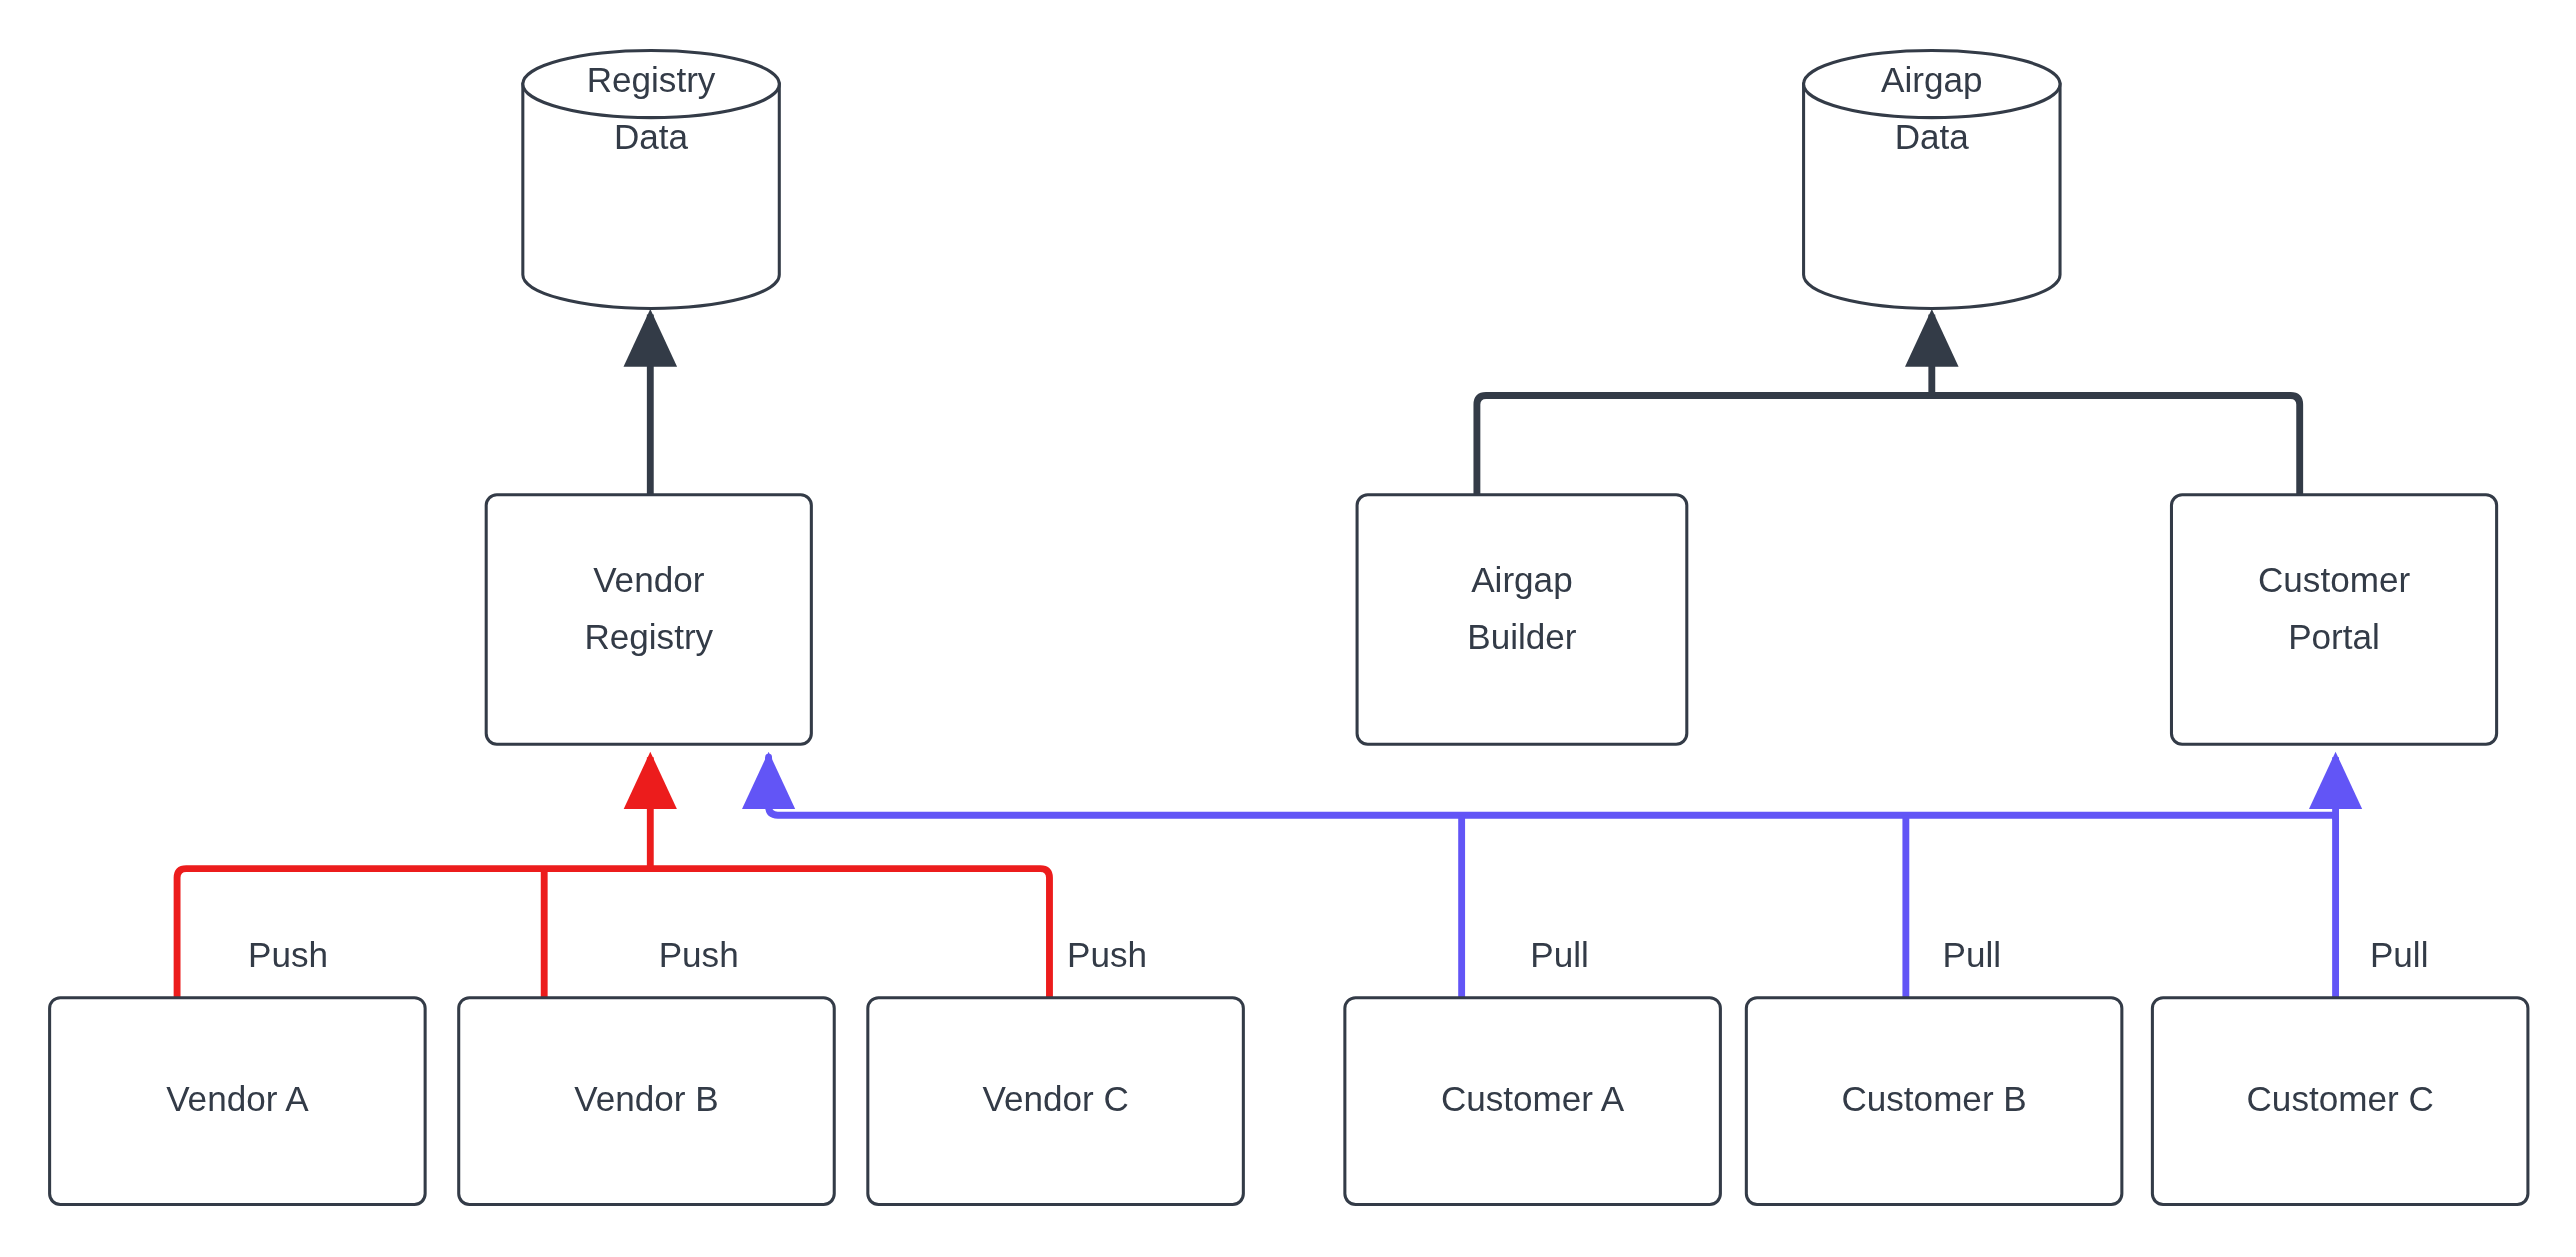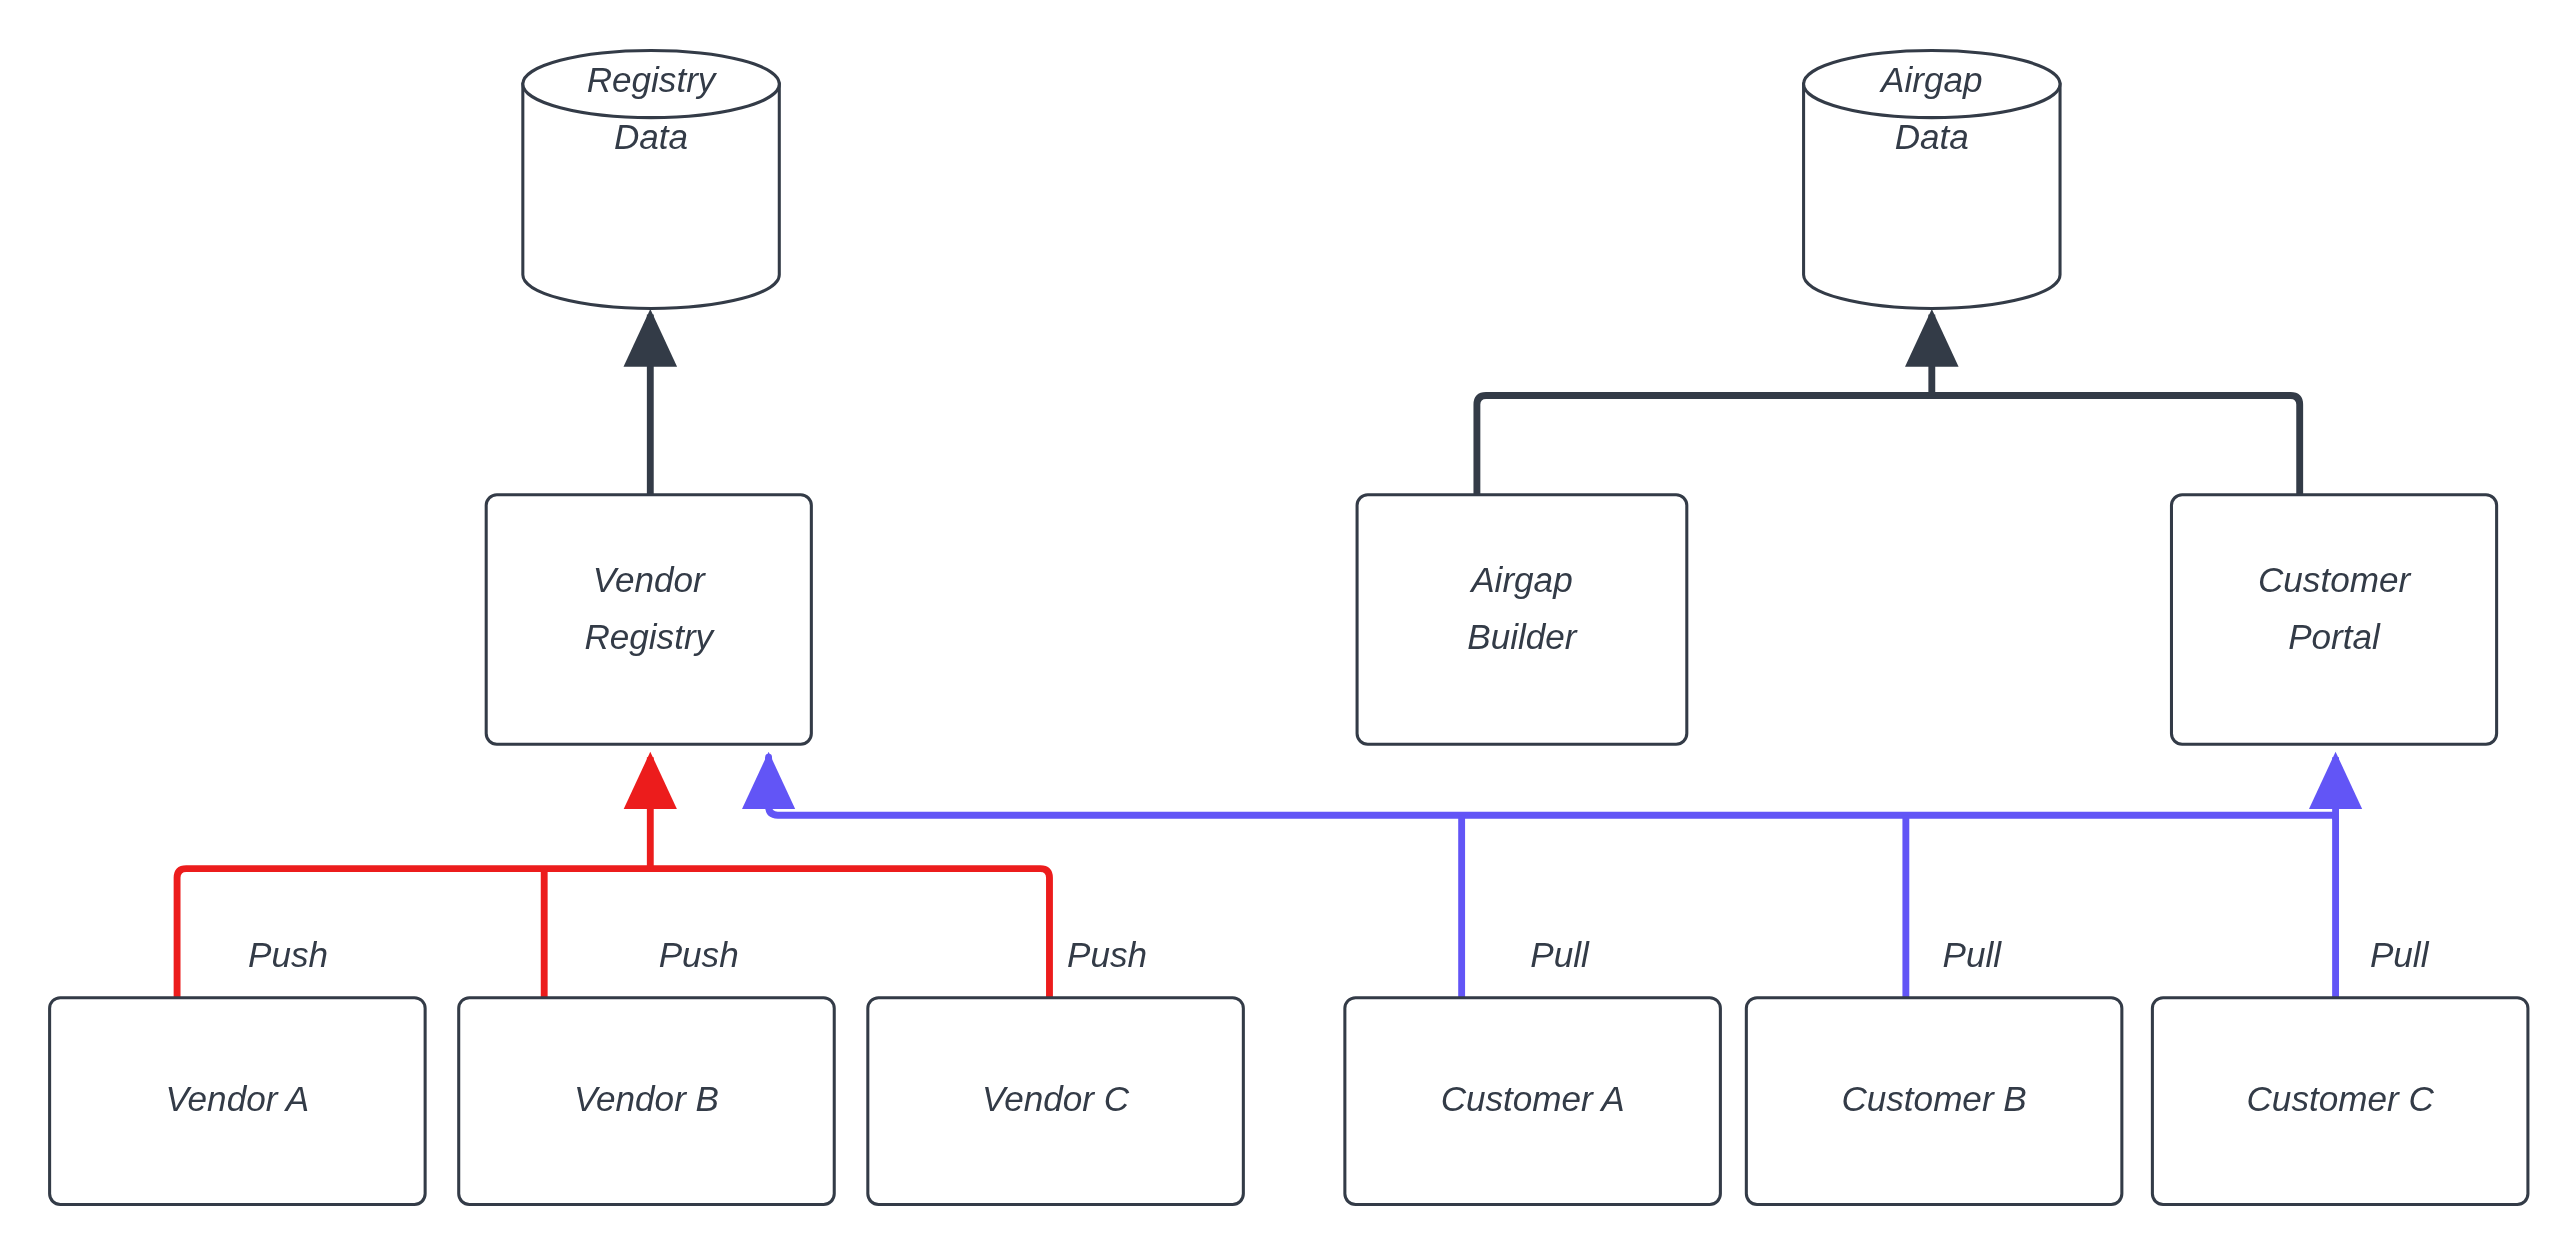--- a/index.html
+++ b/index.html
@@ -1,18 +1,18 @@
 <!DOCTYPE html>
 <html style="font-size:12.2px"><head>
 <meta charset="utf-8">
 <style>
   html,body{margin:0;padding:0;background:#ffffff;}
   body{width:2576px;height:1258px;overflow:hidden;
        font-family:"Liberation Sans","DejaVu Sans",sans-serif;}
-  #stage{position:relative;width:2576px;height:1127px;background:#fff;font-style:italic;}
+  #stage{position:relative;width:2576px;height:1127px;background:#fff;}
   svg{display:block;}
   .node-label{font-family:"Liberation Sans","DejaVu Sans",sans-serif;
        font-size:46px;fill:#333b47;text-anchor:middle;dominant-baseline:middle;}
   .edge-label{font-family:"Liberation Sans","DejaVu Sans",sans-serif;
        font-size:46px;fill:#333b47;text-anchor:start;dominant-baseline:middle;}
 </style>
 </head>
 <body>
 
 <div id="stage">

